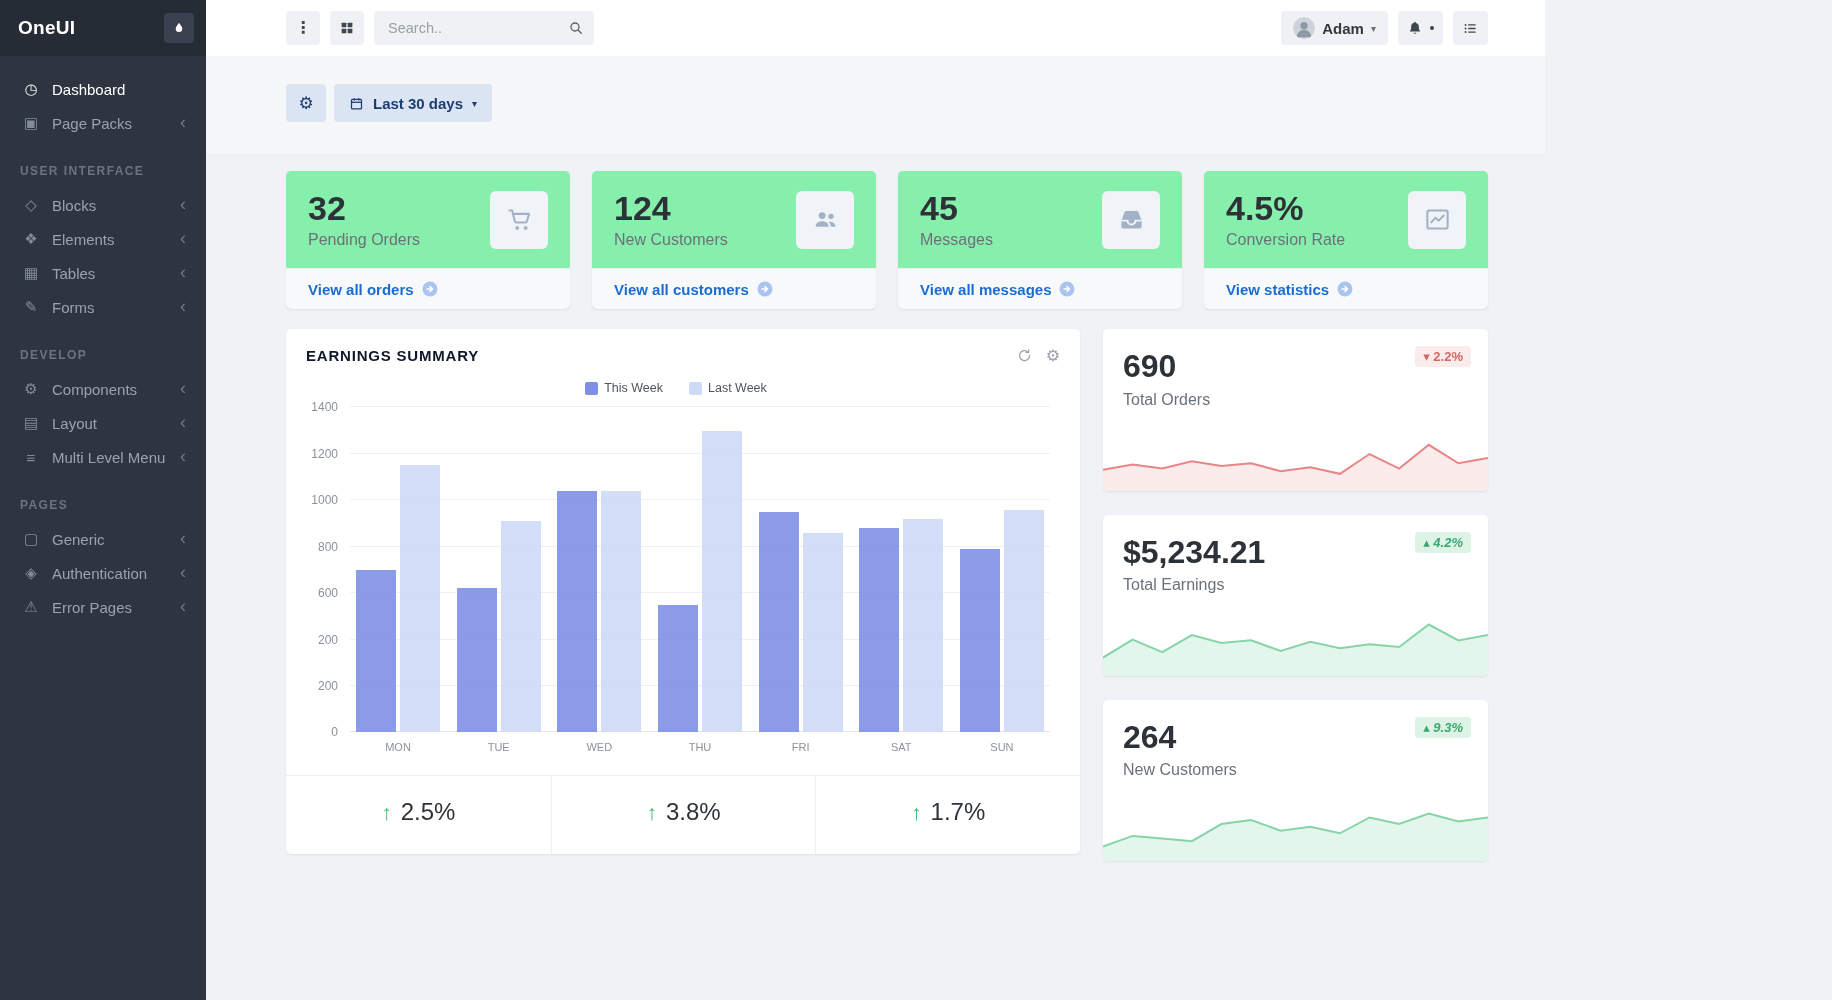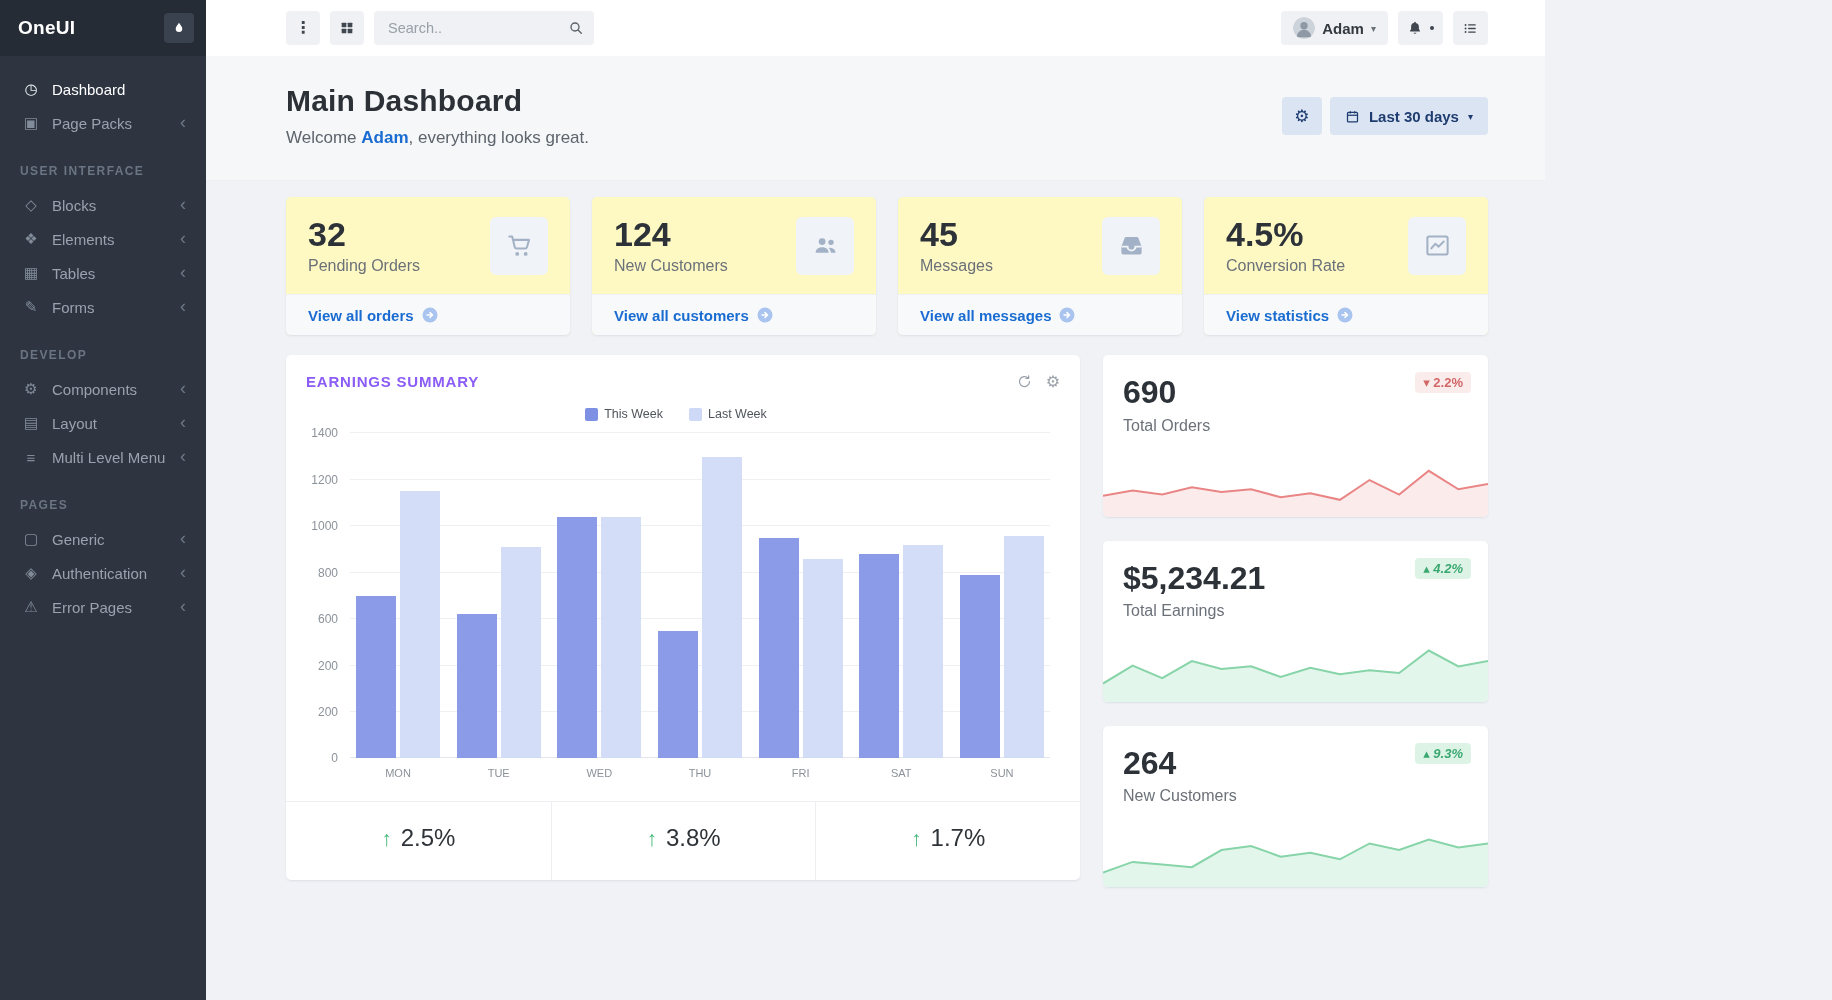--- a/index.html
+++ b/index.html
@@ -57,33 +57,33 @@
   .btn-alt { background:#dbe4f3; color:#1f3c70; height:38px; border-radius:4px; font-size:15px; font-weight:600; display:inline-flex; align-items:center; gap:9px; padding:0 15px; }
   .btn-icon { width:40px; padding:0; justify-content:center; }
   .btn-alt .gear { font-size:17px; line-height:1; }
   .btn-alt .caret { color:#1f3c70; }
 
   
   .content { padding:16px 0 0; }
   .card { background:#fff; border-radius:5px; box-shadow:0 1px 2px rgba(164,180,198,.28); }
 
   .stat-row { display:grid; grid-template-columns:repeat(4,1fr); gap:22px; margin-bottom:20px; }
-  .stat-card { background:#fef9c3; border-radius:5px; box-shadow:0 1px 2px rgba(164,180,198,.28); overflow:hidden; }
+  .stat-card { background:#86efac; border-radius:5px; box-shadow:0 1px 2px rgba(164,180,198,.28); overflow:hidden; }
   .stat-body { display:flex; align-items:center; justify-content:space-between; padding:19px 22px; }
   .stat-value { font-size:34px; font-weight:700; color:#2c3238; line-height:1.1; }
   .stat-label { font-size:16px; color:#6b7179; margin-top:4px; }
   .stat-iconbox { width:58px; height:58px; border-radius:6px; background:#f0f3f7; display:flex; align-items:center; justify-content:center; color:#a3b1c6; }
   .stat-footer { display:flex; align-items:center; gap:7px; padding:11px 22px; background:#f8f9fb; border-top:1px solid #eef0f3; cursor:pointer; }
   .stat-link { font-size:15px; font-weight:600; color:#1a6cd1; }
 
   .main-grid { display:grid; grid-template-columns:794px 1fr; gap:23px; align-items:start; }
 
   
   .card-head { display:flex; align-items:center; justify-content:space-between; padding:17px 20px 12px; }
-  .card-title { font-size:15px; font-weight:700; letter-spacing:.8px; color:#8b5cf6; }
+  .card-title { font-size:15px; font-weight:700; letter-spacing:.8px; color:#0f172a; }
   .head-icons { display:flex; align-items:center; gap:14px; }
   .icon-btn { color:#9aa1a9; display:flex; align-items:center; font-size:16px; }
   .chart-wrap { padding:4px 30px 0 16px; }
   .legend { display:flex; justify-content:center; align-items:center; gap:26px; margin-bottom:12px; }
   .legend-item { display:flex; align-items:center; gap:6px; font-size:12.5px; color:#4f555c; }
   .legend-swatch { width:13px; height:13px; border-radius:2px; display:inline-block; }
   .plot { position:relative; height:325px; margin-left:48px; }
   .gridline { position:absolute; left:0; right:0; height:1px; background:#eef0f3; }
   .gridline.base { background:#e2e5e9; }
   .ylabel { position:absolute; right:100%; margin-right:12px; transform:translateY(50%); font-size:12px; color:#8b929a; }
@@ -252,24 +252,20 @@
                   <rect x="8.5" y="16.1" width="11" height="1.8" rx=".9"></rect>
                 </svg>
             </span>
           </button>
         </div>
       </div>
     </header>
 
     <section class="hero">
       <div class="shell hero-inner">
-        <div>
-          <h1 class="page-title">Main Dashboard</h1>
-          <p class="welcome"><span>Welcome </span><a class="welcome-name">Adam</a><span>, everything looks great.</span></p>
-        </div>
         <div class="hero-actions">
           <button class="btn-alt btn-icon">
             <span class="gear">⚙</span>
           </button>
           <button class="btn-alt">
             <span style="display:flex;">
               <svg viewBox="0 0 24 24" width="15" height="15" fill="none" stroke="currentColor" stroke-width="2">
                   <rect x="4" y="5.5" width="16" height="15" rx="1.5"></rect>
                   <line x1="4" y1="10" x2="20" y2="10"></line>
                   <line x1="8.5" y1="3.5" x2="8.5" y2="7"></line>

